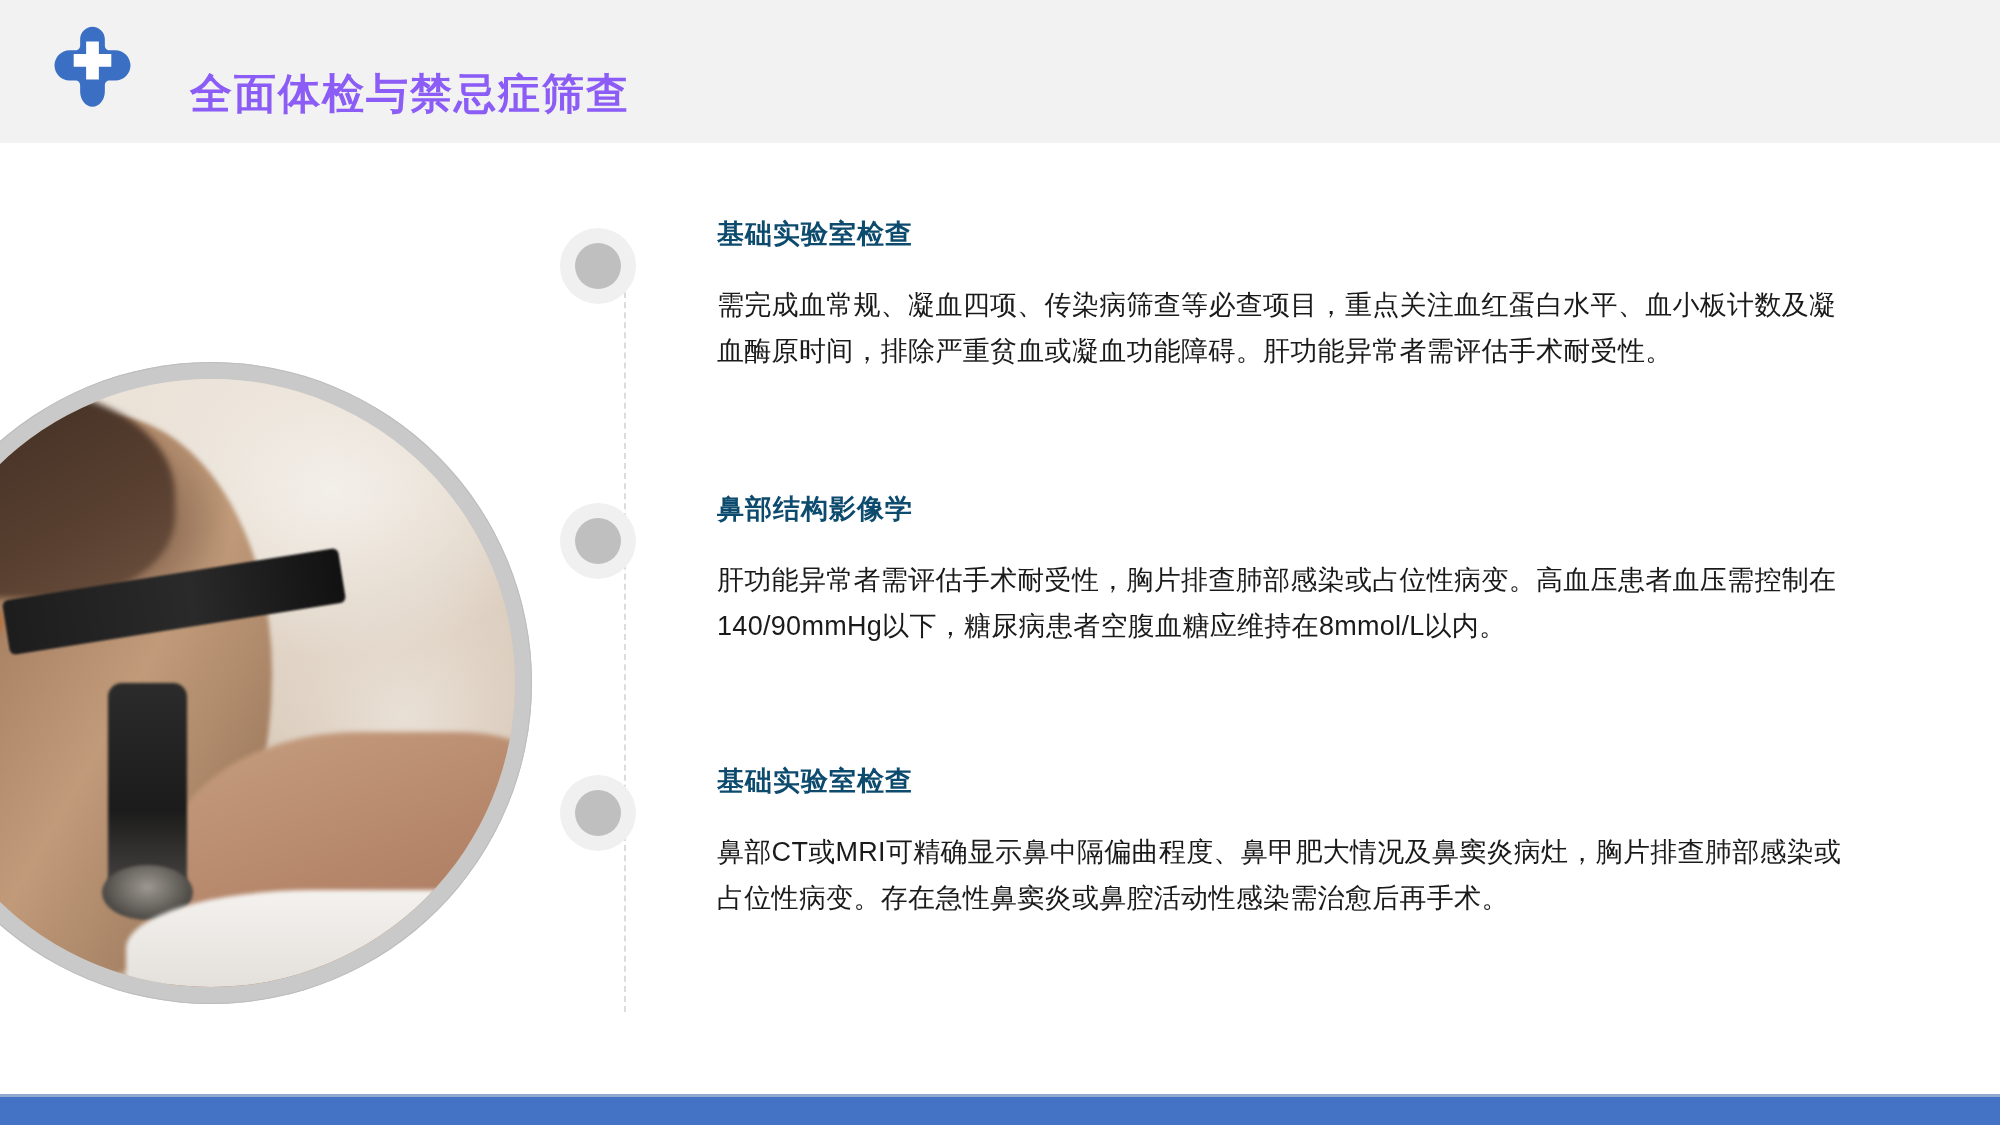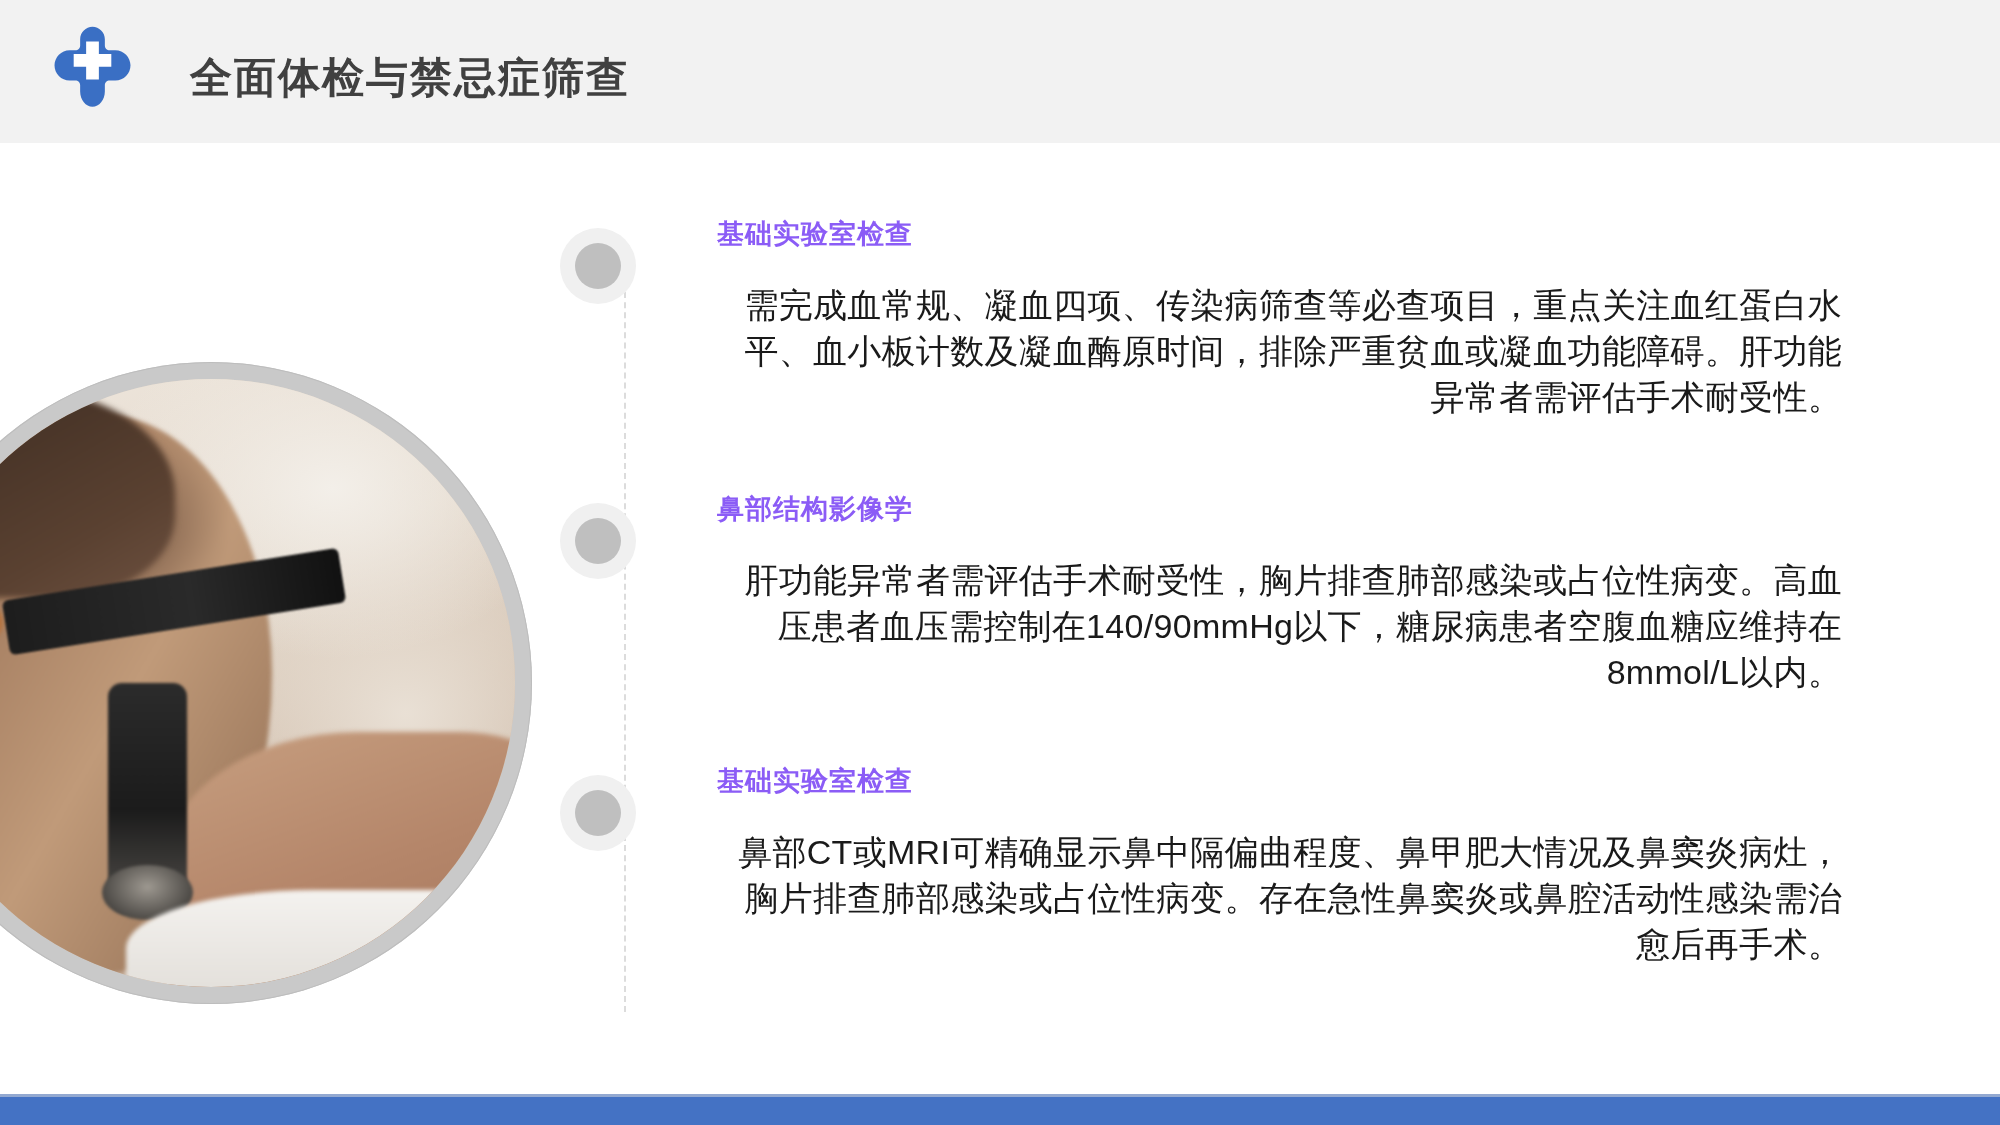--- a/index.html
+++ b/index.html
@@ -16,22 +16,22 @@
     position:absolute; left:0; top:0; width:2000px; height:143px;
     background:#f2f2f2;
     display:flex; align-items:center;
   }
   .logo-wrap{
     position:absolute; left:45px; top:24px;
     width:95px; height:95px;
   }
   .logo-wrap svg{ display:block; width:95px; height:95px; }
   .header-title{
-    position:absolute; left:190px; top:50px;
-    font-size:42px; font-weight:bold; color:#404040;
+    position:absolute; left:190px; top:66px;
+    font-size:42px; font-weight:bold; color:#8b5cf6;
     letter-spacing:2px; white-space:nowrap;
   }
 
   
   .bottom-bar{
     position:absolute; left:0; bottom:0; width:2000px; height:28px;
     background:#4472c4;
   }
   .bottom-bar-shadow{
     position:absolute; left:0; bottom:28px; width:2000px; height:3px;
@@ -153,31 +153,30 @@
   }
 
   .section-body{
     position:absolute;
     left:157px; top:-12px;
     width:1130px;
   }
   .section-title{
     font-size:27px;
     font-weight:bold;
-    color:#8b5cf6;
+    color:#0c4a6e;
     letter-spacing:1px;
     margin-bottom:30px;
   }
   .section-text{
-    font-size:34px;
+    font-size:27px;
     line-height:46px;
     color:#1a1a1a;
     letter-spacing:0.3px;
     width:1125px;
-    text-align:right;
   }
 </style>
 </head>
 <body>
 
 <div class="header">
   <span class="logo-wrap">
     <svg viewBox="0 0 100 100" xmlns="http://www.w3.org/2000/svg">
       <g fill="#3a6fc4">
         <path d="M50 3c7 0 13 6 13 13v6.5c0 3 2.2 5 5 5H74c9 0 16 7.5 16 16 0 9-7 16-16 16h-6c-2.8 0-5 2-5 5V71c0 9-6 16-13 16s-13-7-13-16v-6.5c0-3-2.2-5-5-5H26c-9 0-16-7-16-16 0-8.5 7-16 16-16h6c2.8 0 5-2 5-5V16C37 9 43 3 50 3z"></path>

